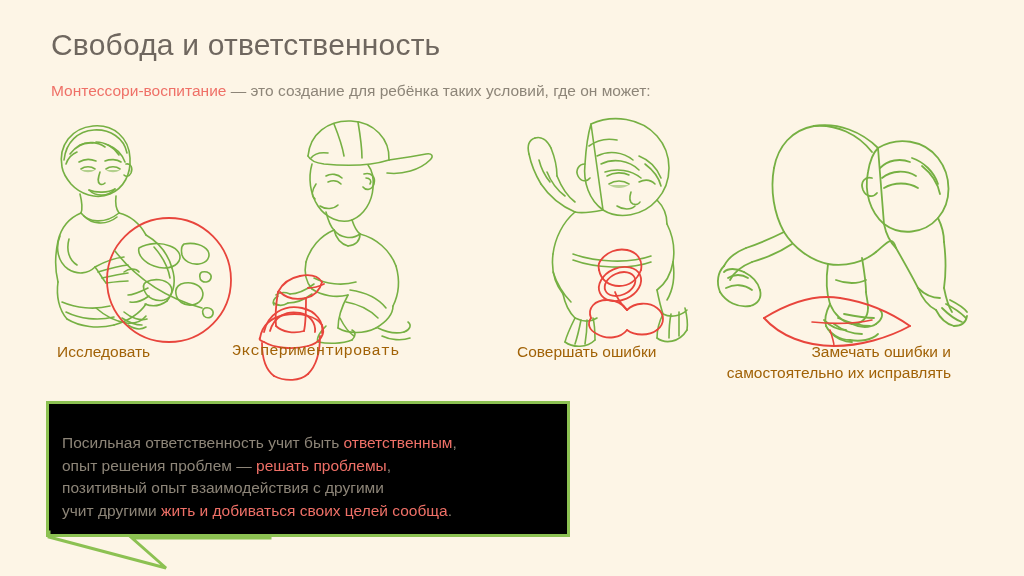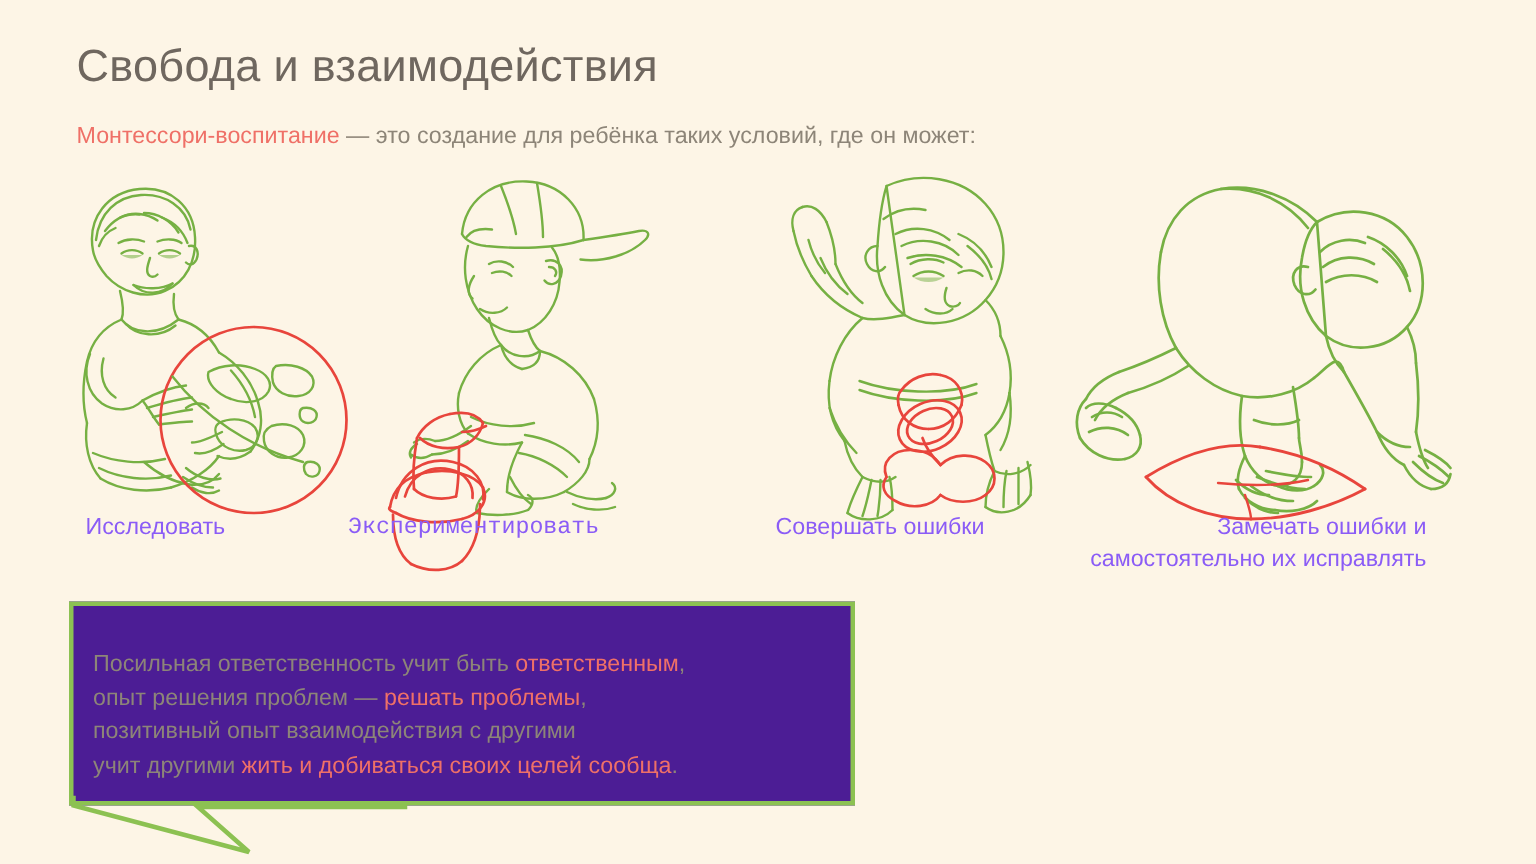--- a/index.html
+++ b/index.html
@@ -66,38 +66,38 @@
   }
   #fig-1 { left: 36px;  width: 200px; }
   #fig-2 { left: 248px; width: 190px; }
   #fig-3 { left: 505px; width: 205px; }
   #fig-4 { left: 712px; width: 255px; }
 
   
   .caption {
     position: absolute;
     font-size: 15.5px;
-    color: #8b5cf6;
+    color: #a16207;
     line-height: 21px;
   }
   #cap-1 { left: 57px;  top: 341px; }
   #cap-2 { left: 232px; top: 341px; font-family: Liberation Mono, monospace; }
   #cap-3 { left: 517px; top: 341px; text-align: right; }
   #cap-4 { left: 725px; top: 341px; width: 226px; text-align: right; }
 
   
   .callout {
     position: absolute;
     left: 46px;
     top: 401px;
     width: 524px;
     height: 136px;
     border: 3px solid #8cc152;
     box-sizing: border-box;
-    background: #4c1d95;
+    background: #000000;
   }
   .callout-text {
     position: absolute;
     left: 13px;
     top: 28px;
     font-size: 15.5px;
     line-height: 22.5px;
     color: #8d8578;
     white-space: nowrap;
   }
@@ -110,21 +110,21 @@
     width: 240px;
     height: 46px;
     overflow: visible;
   }
 </style>
 </head>
 <body>
 
 <div id="slide">
 
-  <div class="slide-title">Свобода и взаимодействия</div>
+  <div class="slide-title">Свобода и ответственность</div>
 
   <div class="slide-subtitle">
     <span class="accent">Монтессори-воспитание</span><span> — это создание для ребёнка таких условий, где он может:</span>
   </div>
 
   <div class="figure-row">
 
     <div class="figure-cell" id="fig-1">
       <svg viewBox="0 0 200 230" fill="none" stroke="#76b043" stroke-width="1.6" stroke-linecap="round" stroke-linejoin="round">
 

